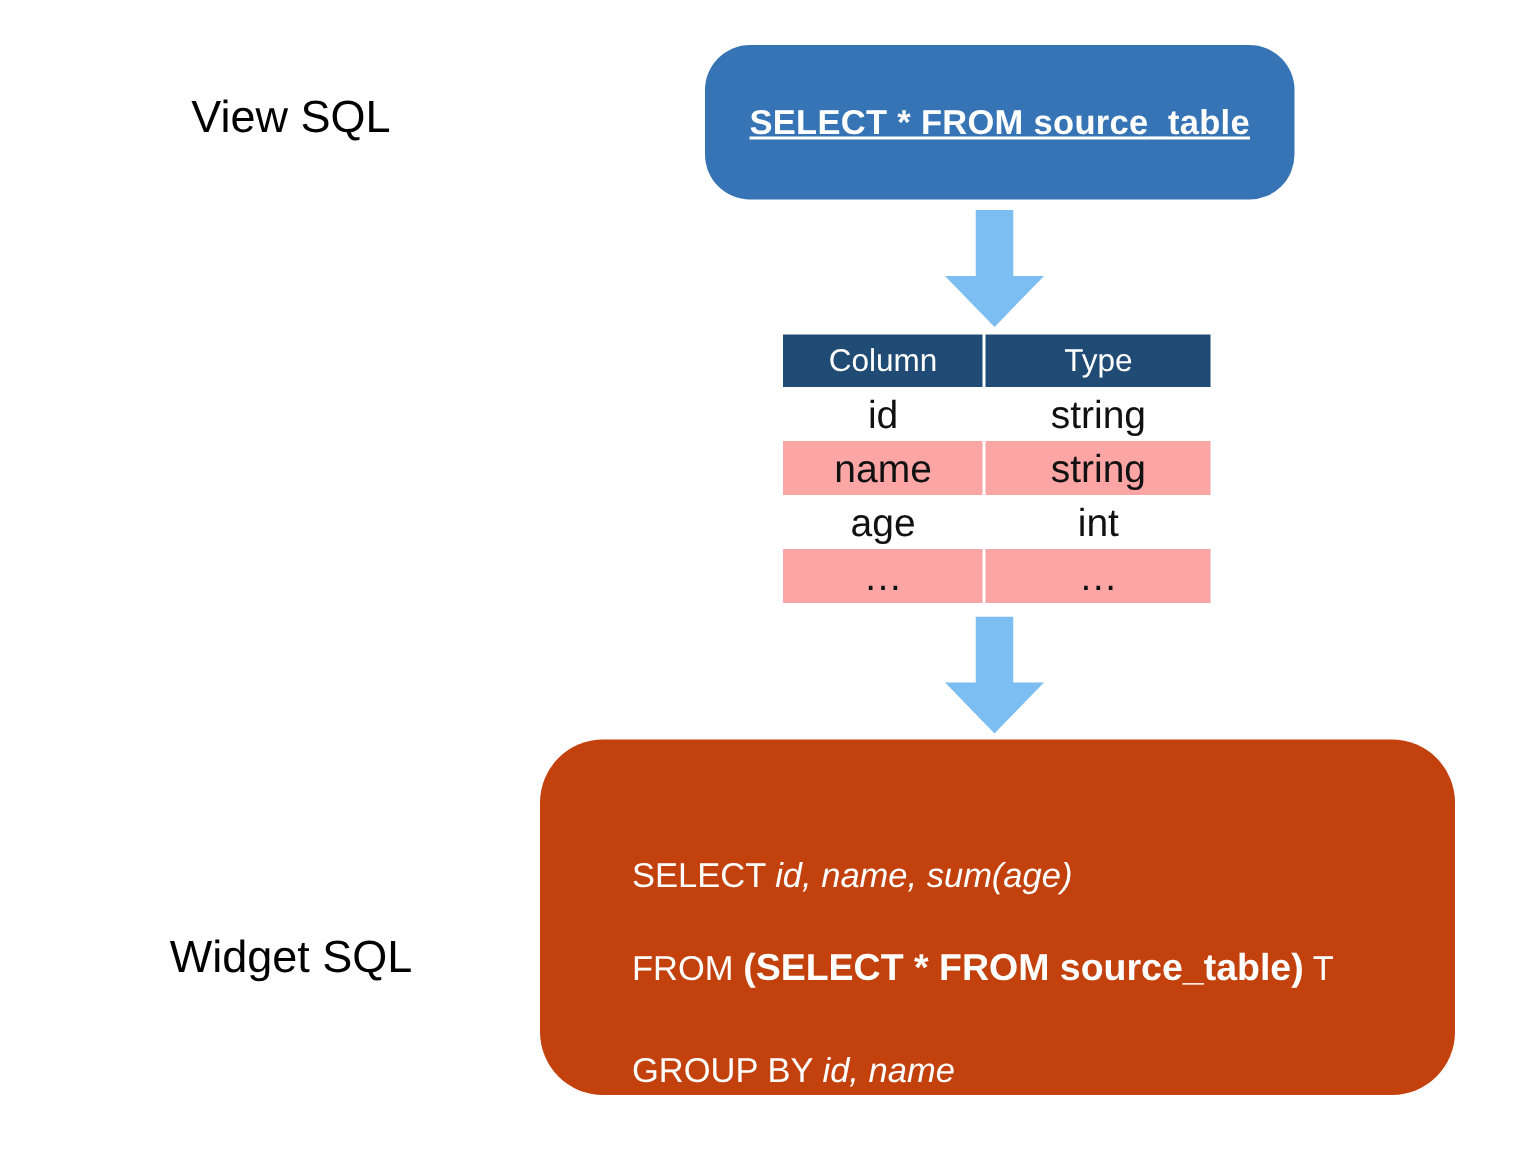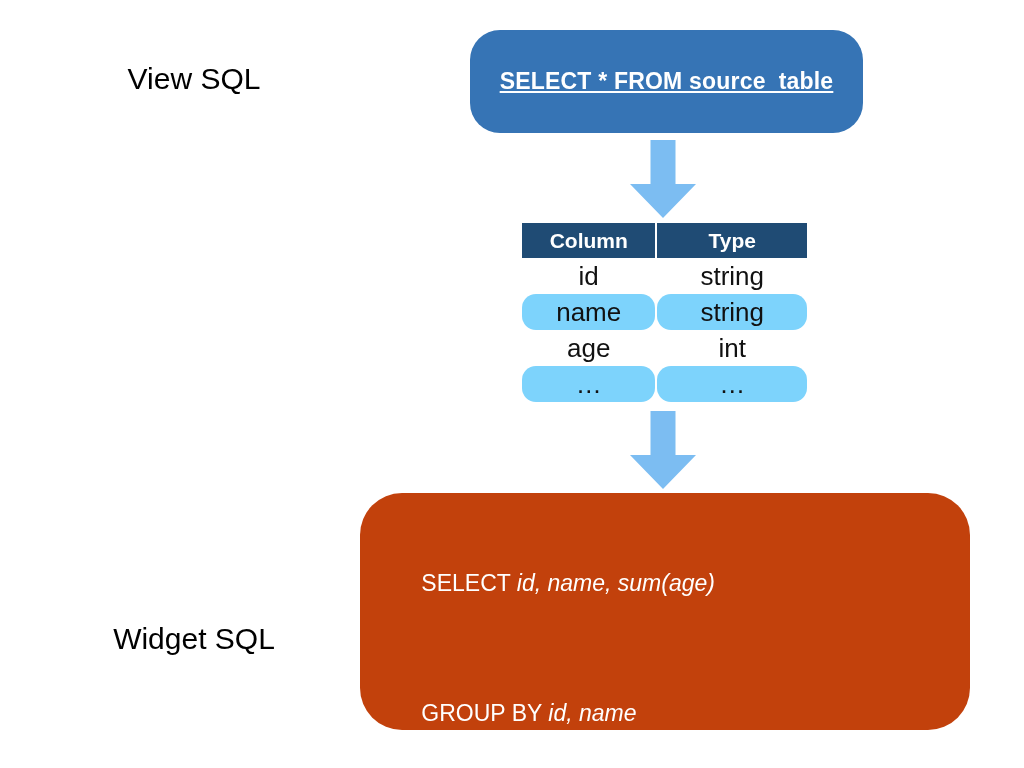--- a/index.html
+++ b/index.html
@@ -53,31 +53,31 @@
   .t-row { display: flex; gap: 2px; }
   .t-cell {
     display: flex; align-items: center; justify-content: center;
     box-sizing: border-box;
   }
   .t-cell.c1 { width: 141px; }
   .t-cell.c2 { width: 158px; }
   .t-head .t-cell {
     background: #1F4B74;
     color: #ffffff;
-    font-weight: bold;
+    font-weight: normal;
     font-size: 21px;
     height: 35px;
   }
   .t-body-row .t-cell {
     height: 36px;
     font-size: 26px;
     color: #111111;
     background: #ffffff;
   }
-  .t-body-row.stripe .t-cell { background: #7dd3fc; border-radius: 14px; }
+  .t-body-row.stripe .t-cell { background: #fca5a5; }
 
   
   .widget-sql-box {
     position: absolute;
     left: 360px; top: 493px;
     width: 610px; height: 237px;
     background: #c2410c;
     border-radius: 42px;
     color: #ffffff;
   }
@@ -134,18 +134,21 @@
   </div>
 
   <svg class="arrow" id="arrow-2" viewBox="0 0 66 78" aria-hidden="true">
     <polygon points="20.5,0 45.5,0 45.5,44 66,44 33,78 0,44 20.5,44"></polygon>
   </svg>
 
   <div class="widget-sql-box">
     <div class="sql-line" id="wline1">
       <span>SELECT </span><span class="it">id, name, sum(age)</span>
     </div>
+    <div class="sql-line" id="wline2">
+      <span>FROM </span><span class="bd">(SELECT * FROM source_table)</span><span> T</span>
+    </div>
     <div class="sql-line" id="wline3">
       <span>GROUP BY </span><span class="it">id, name</span>
     </div>
   </div>
 
 </div>
 
 </body></html>

